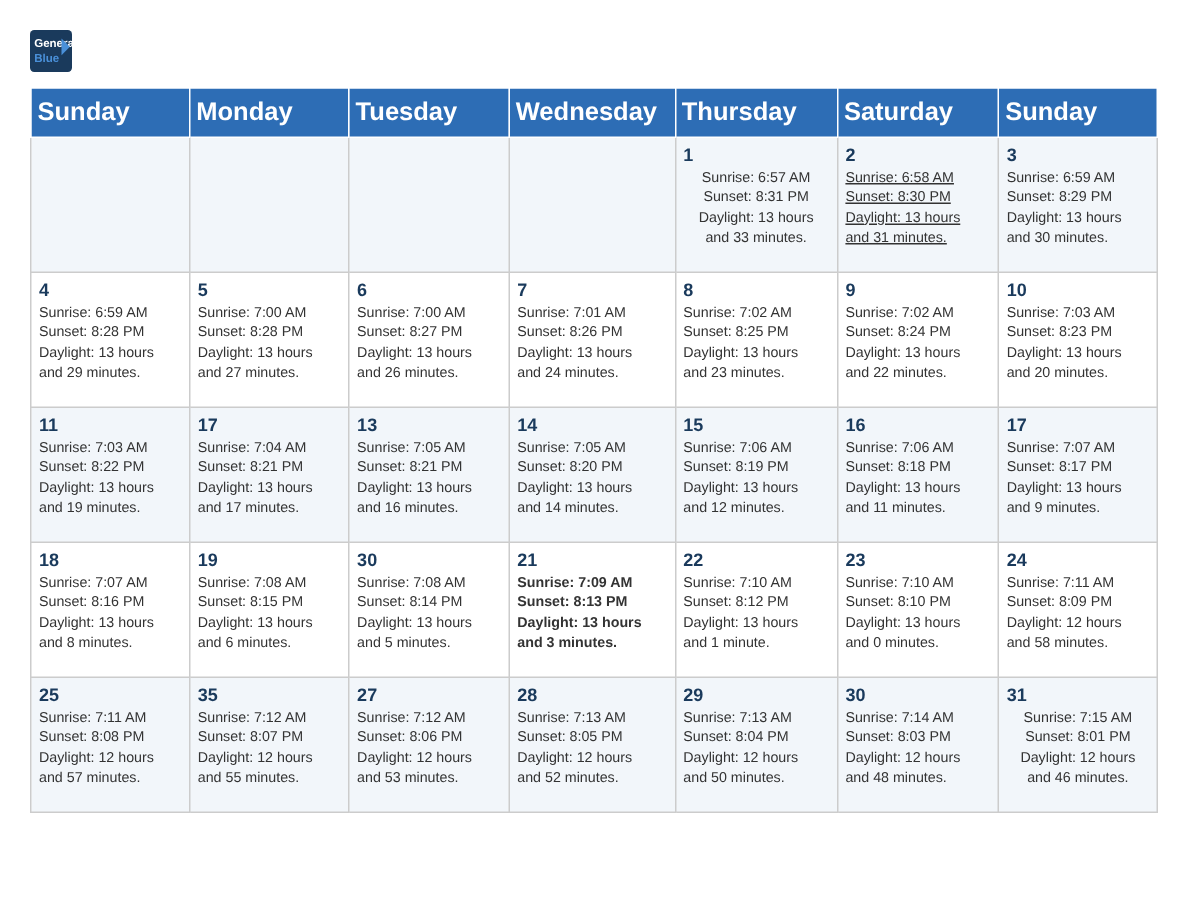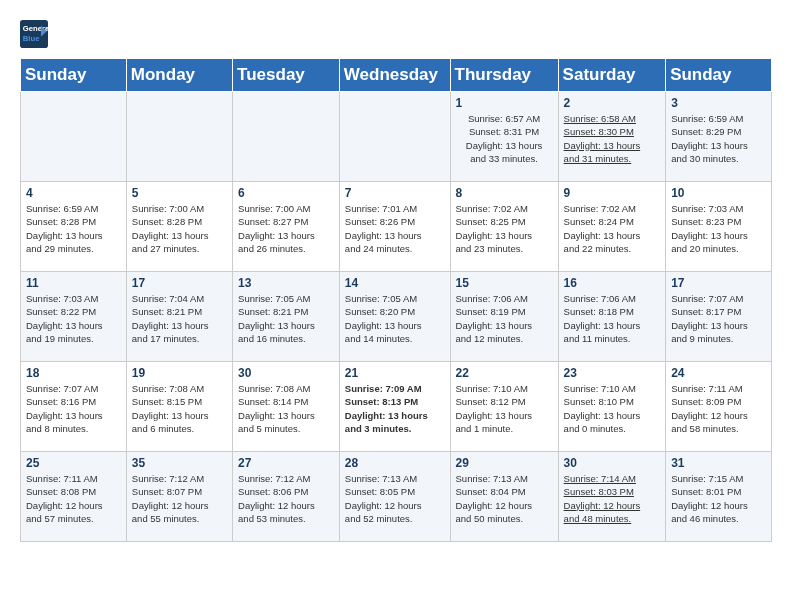--- a/index.html
+++ b/index.html
@@ -331,27 +331,27 @@
         </td>
         <td>
           <span class="day-number">29</span>
           <div class="day-detail" style="white-space: pre-line;">Sunrise: 7:13 AM
 Sunset: 8:04 PM
 Daylight: 12 hours
 and 50 minutes.</div>
         </td>
         <td>
           <span class="day-number">30</span>
-          <div class="day-detail" style="white-space: pre-line; text-decoration: underline;">Sunrise: 7:14 AM
+          <div class="day-detail" style="white-space: pre-line;">Sunrise: 7:14 AM
 Sunset: 8:03 PM
 Daylight: 12 hours
 and 48 minutes.</div>
         </td>
         <td>
           <span class="day-number">31</span>
-          <div class="day-detail" style="white-space: pre-line;">Sunrise: 7:15 AM
+          <div class="day-detail" style="white-space: pre-line; text-align: center;">Sunrise: 7:15 AM
 Sunset: 8:01 PM
 Daylight: 12 hours
 and 46 minutes.</div>
         </td>
       </tr>
     </tbody>
 </table>
 
 </body></html>

